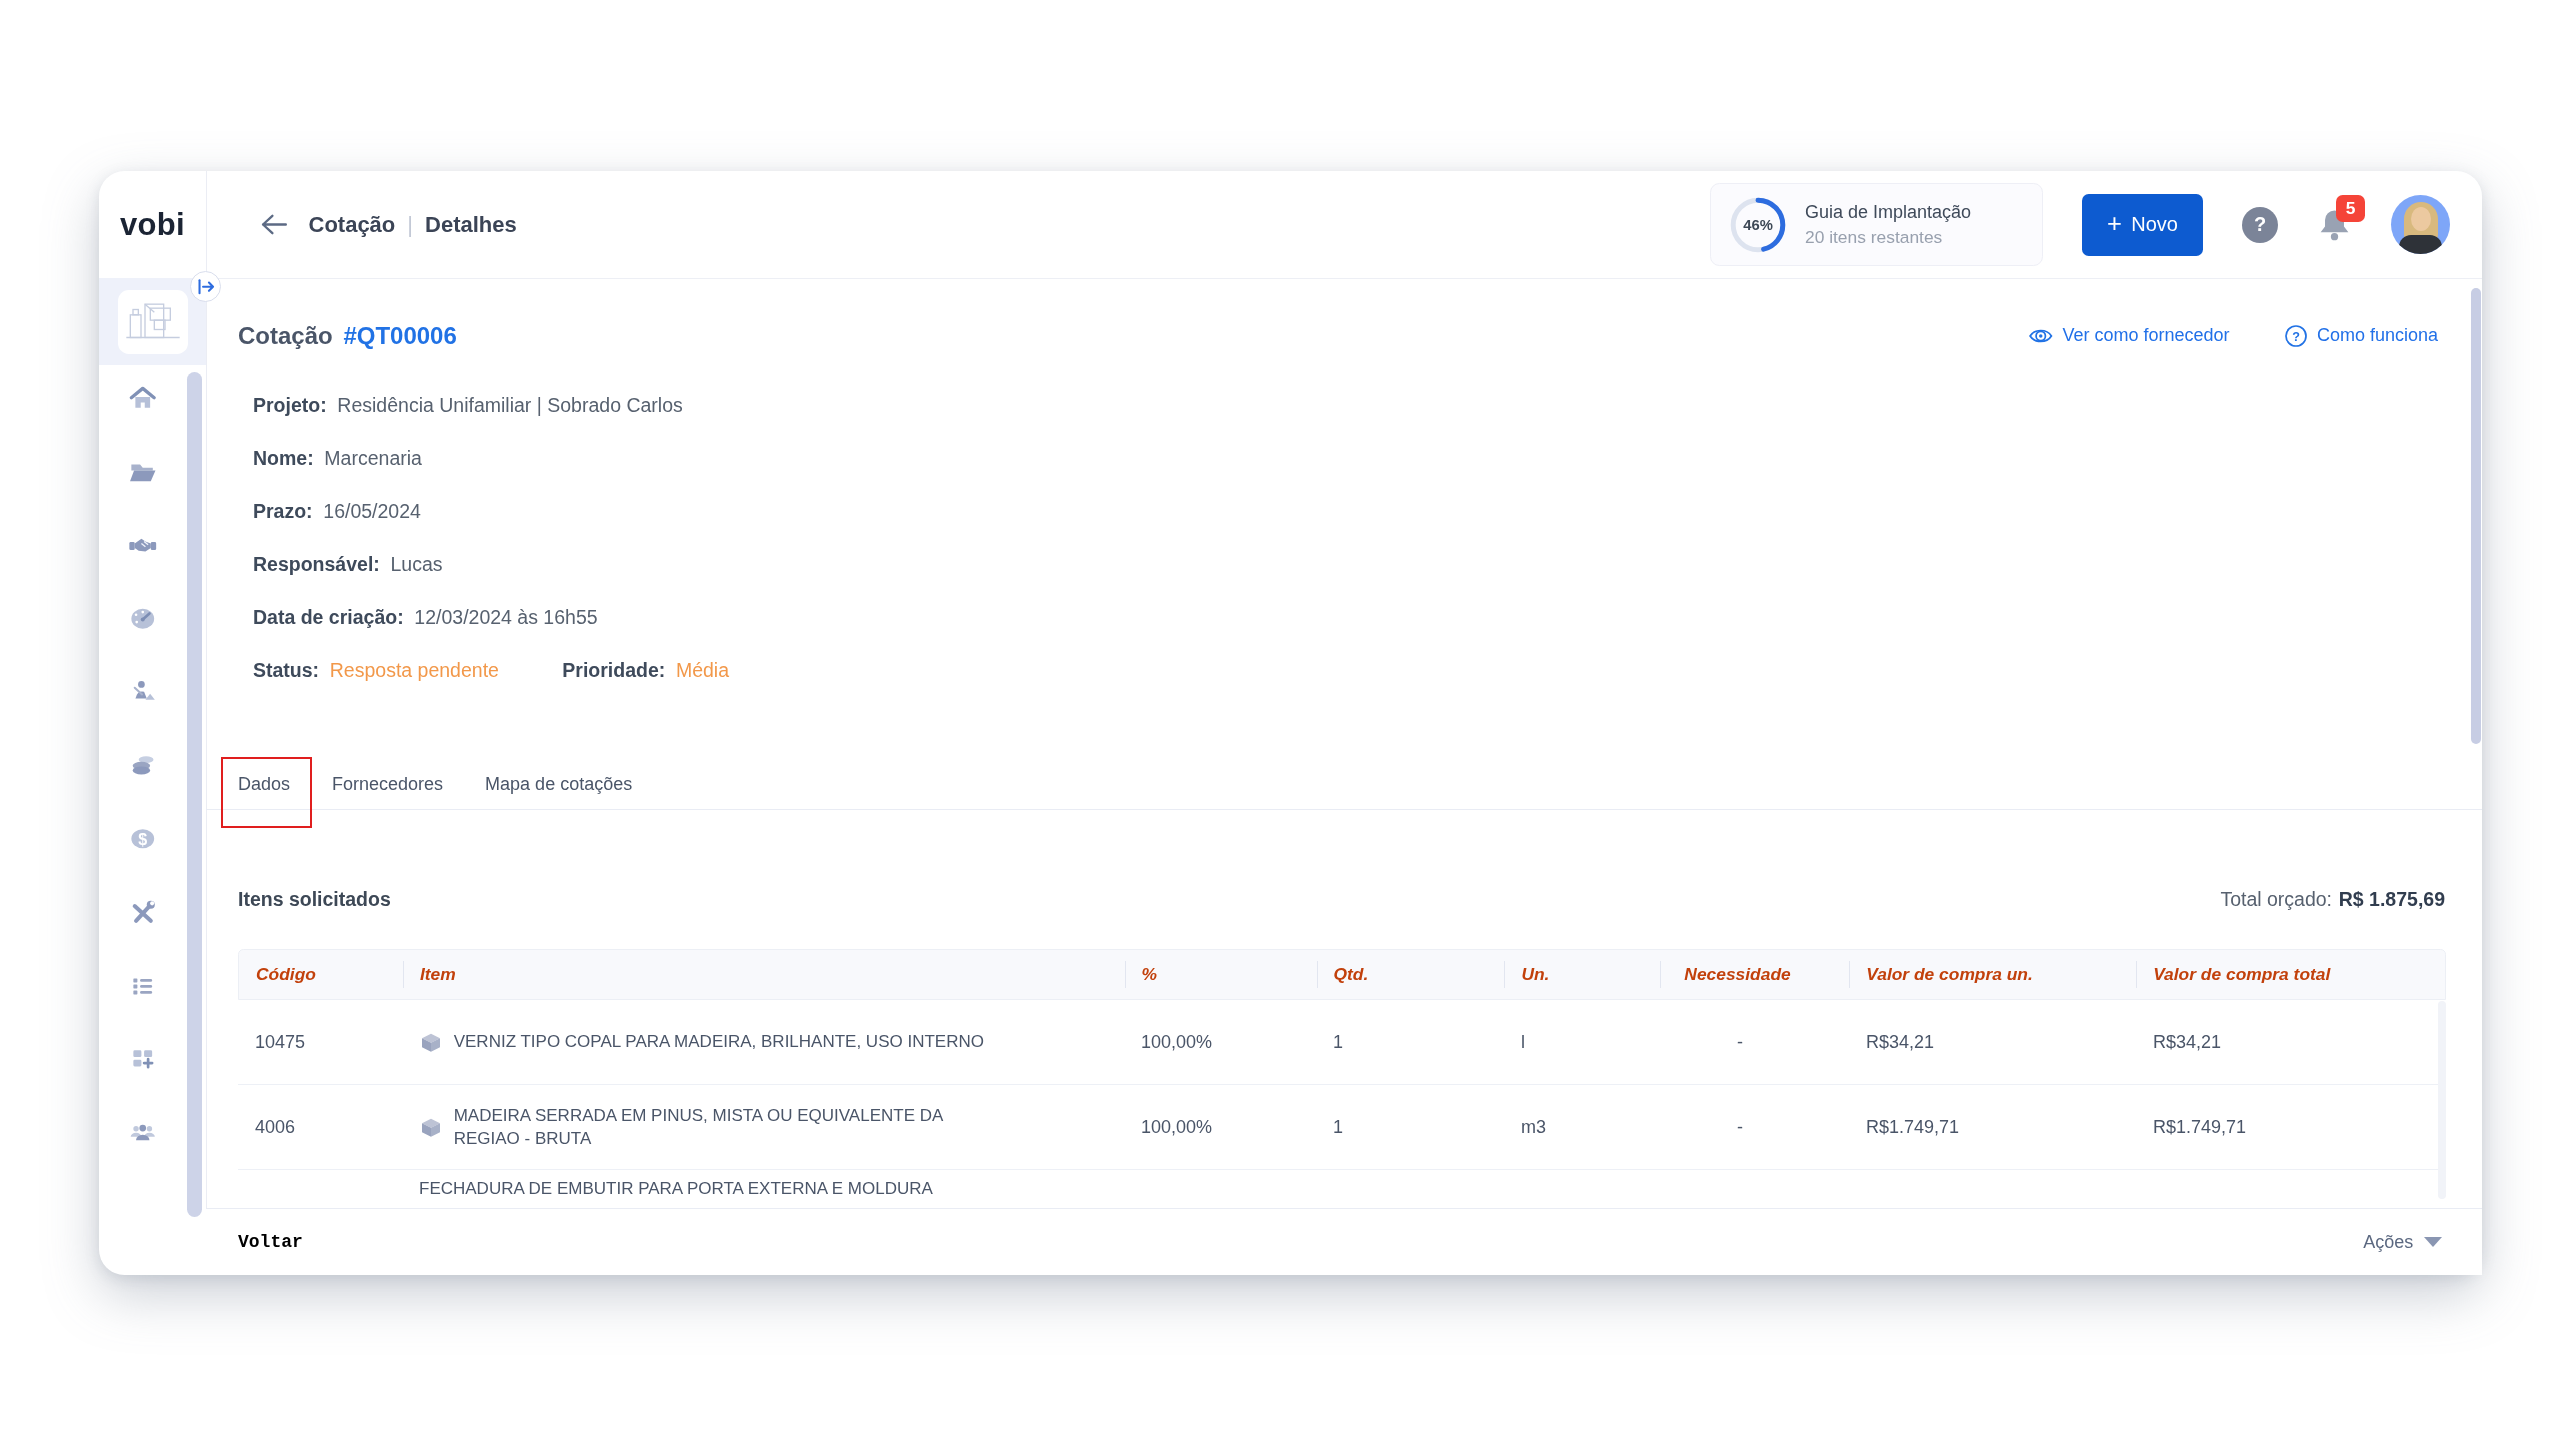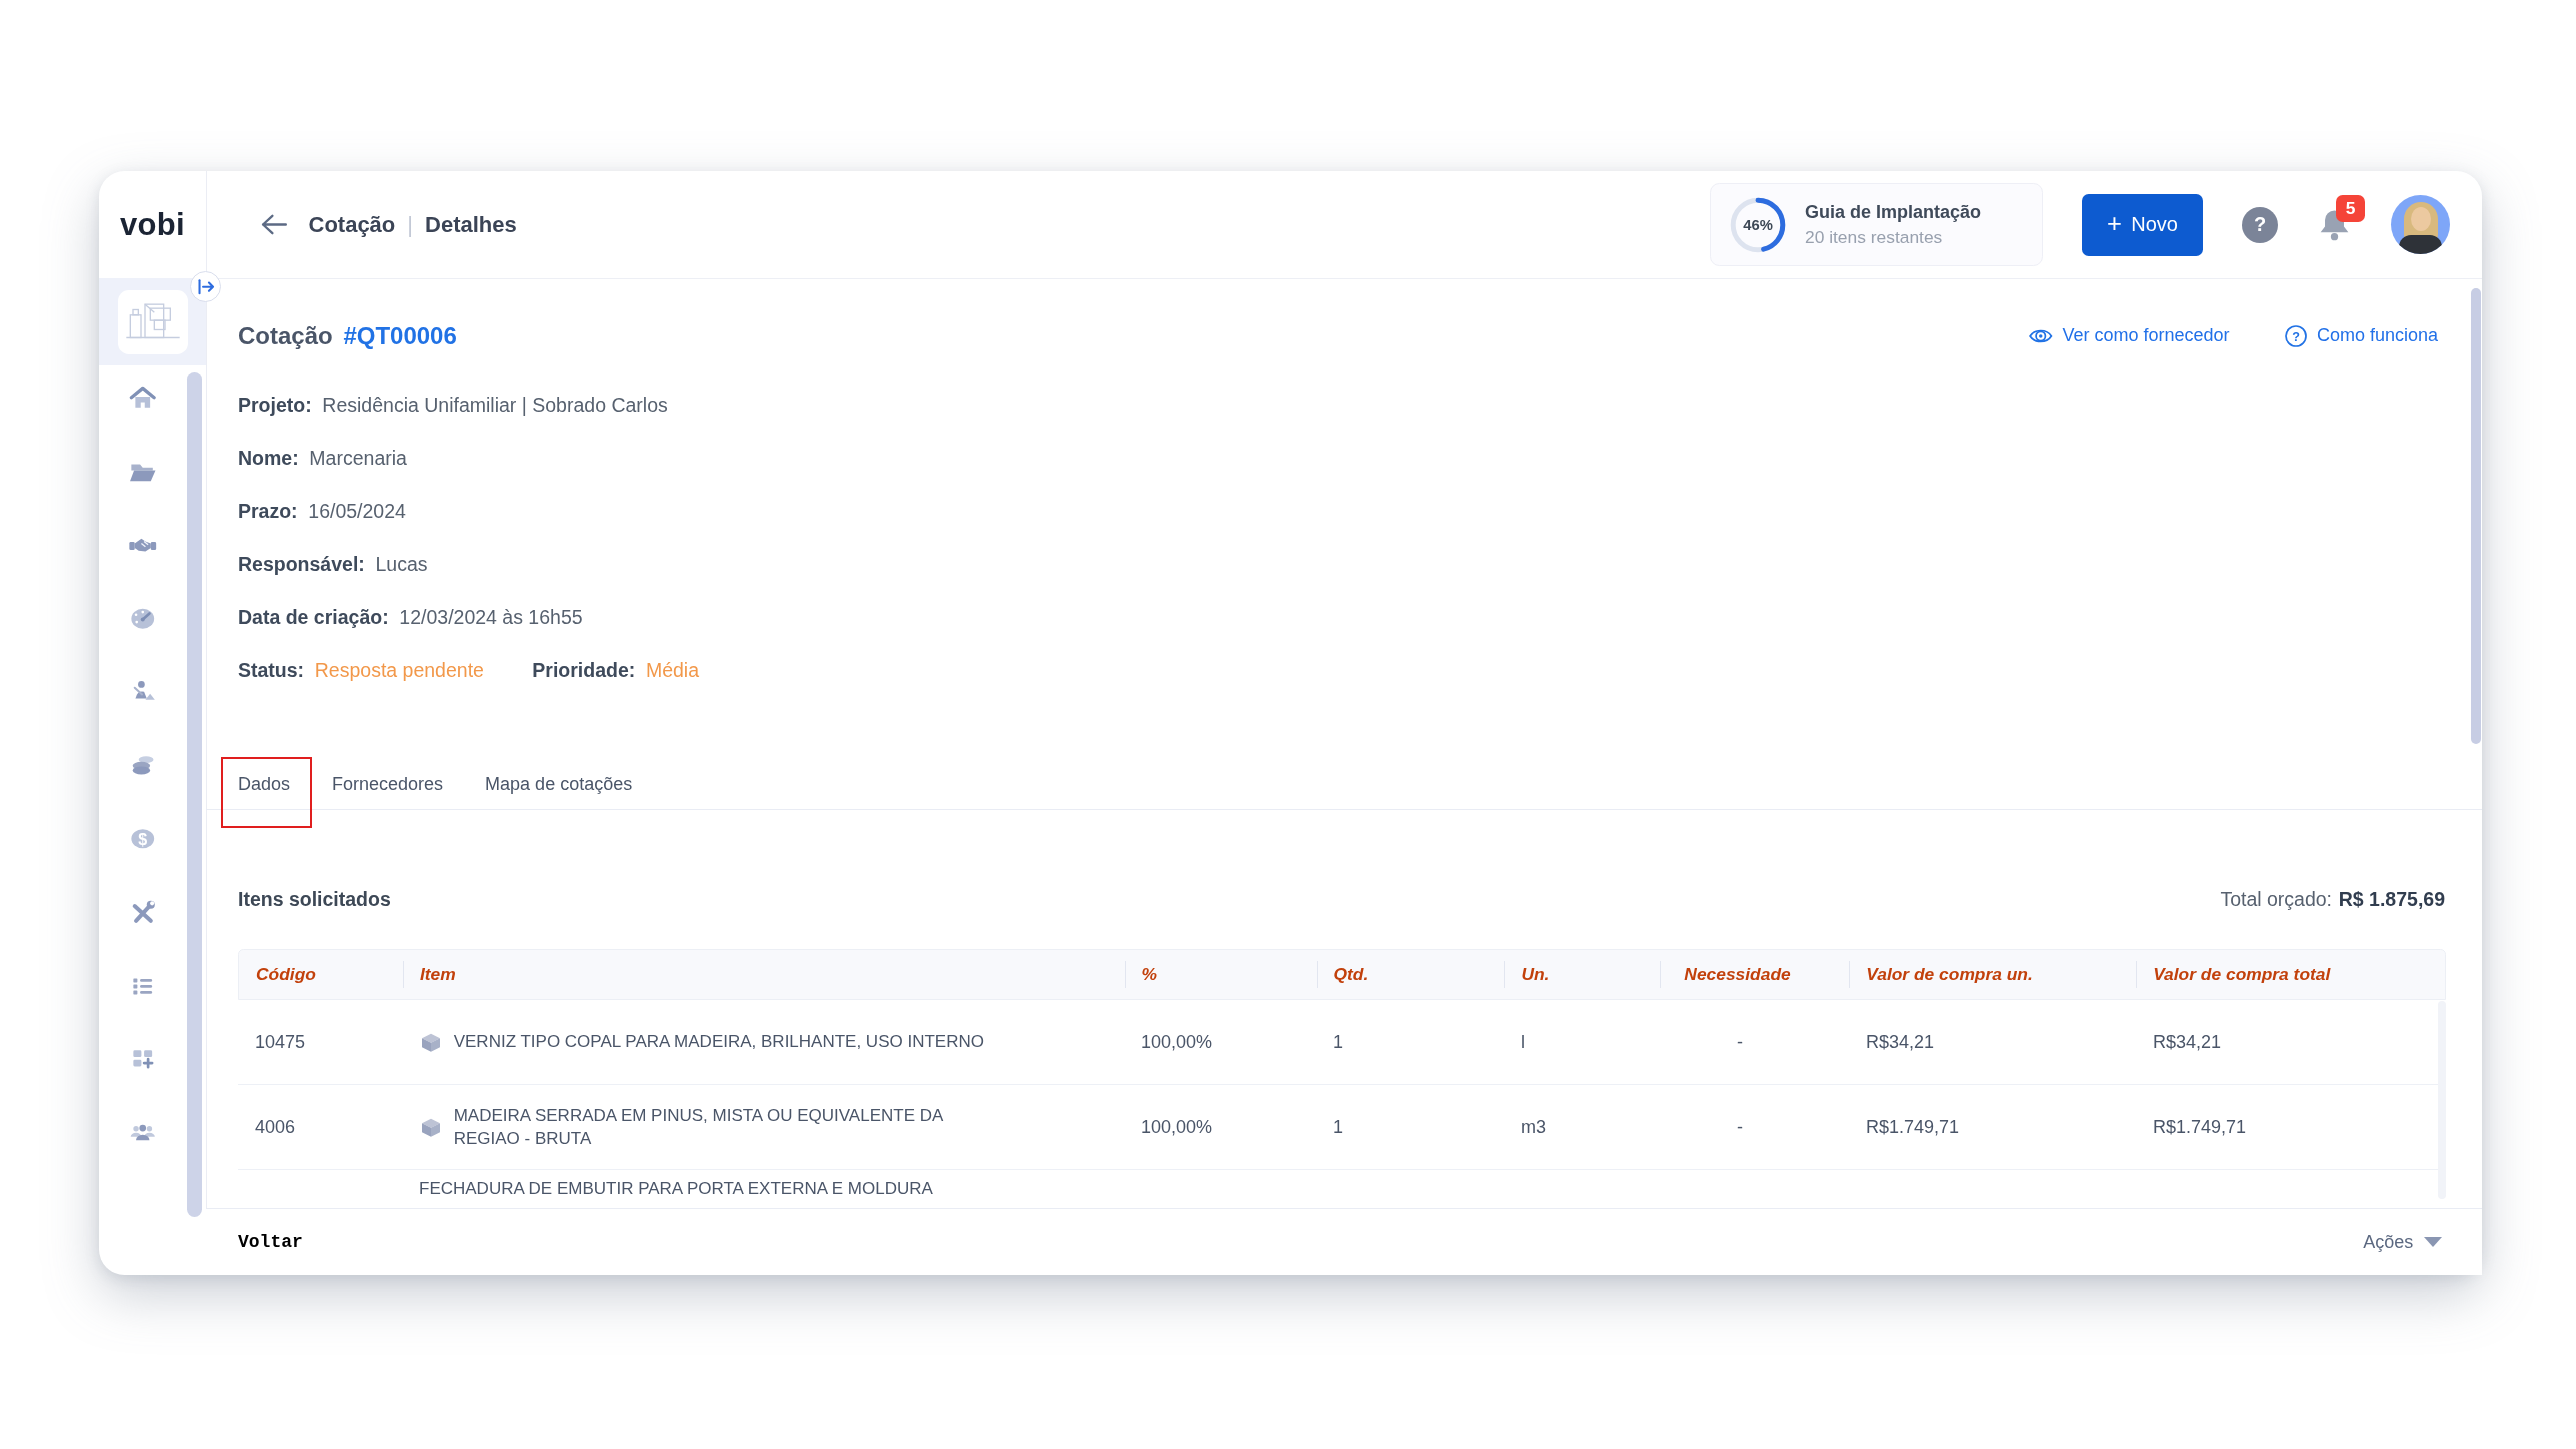--- a/index.html
+++ b/index.html
@@ -20,21 +20,21 @@
   .logo-text{font-size:31px;font-weight:bold;color:#1B2434;letter-spacing:0.3px;}
   .hdr-left{position:absolute;left:160px;top:0;height:107px;display:flex;align-items:center;gap:20px;}
   .crumb{font-size:22px;font-weight:bold;color:#3B4456;display:flex;gap:12px;align-items:center;}
   .crumb .sep{color:#C3C9D6;font-weight:normal;}
   .hdr-right{position:absolute;right:32px;top:0;height:107px;display:flex;align-items:center;gap:39px;}
   .guide-card{width:333px;height:83px;border:0.7px solid #EEEFF6;background:#FBFBFE;border-radius:9.4px;
     display:flex;align-items:center;gap:16px;padding:0 16px;box-sizing:border-box;}
   .ring-wrap{position:relative;width:62px;height:62px;flex:0 0 auto;}
   .ring-wrap .pct{position:absolute;inset:0;display:flex;align-items:center;justify-content:center;
     font-size:14.8px;font-weight:bold;color:#3D4856;}
-  .guide-txt .t1{font-size:18px;font-weight:bold;color:#3F4A5A;line-height:25px;}
+  .guide-txt .t1{font-size:18px;font-weight:normal;color:#3F4A5A;line-height:25px;}
   .guide-txt .t2{font-size:17.4px;color:#98A0AE;line-height:24px;}
   .novo-btn{width:121px;height:62px;border-radius:6.7px;background:#0D5BD0;color:#fff;display:flex;
     align-items:center;justify-content:center;gap:9.4px;font-size:20px;cursor:pointer;}
   .novo-btn .plus{font-size:25.5px;font-weight:normal;margin-top:-2.7px;}
   .help-circle{width:36px;height:36px;border-radius:50%;background:#7B8498;color:#fff;font-size:20px;
     font-weight:bold;display:flex;align-items:center;justify-content:center;}
   .bell-wrap{position:relative;width:35px;height:38px;}
   .badge{position:absolute;top:-10.7px;right:-13.4px;min-width:29.5px;height:27px;border-radius:6.7px;background:#F54438;
     color:#fff;font-size:17.4px;font-weight:bold;display:flex;align-items:center;justify-content:center;}
   .avatar{width:59px;height:59px;border-radius:50%;background:#7EA6F8;position:relative;overflow:hidden;}
@@ -53,21 +53,21 @@
   
   .content{position:absolute;left:107px;top:107px;right:0;bottom:0;}
   .content-scrollthumb{position:absolute;right:1.3px;top:10px;width:9.4px;height:456px;border-radius:5.4px;background:#C7CDE4;}
   .title-row{position:absolute;left:32px;right:44px;top:34px;height:47px;display:flex;justify-content:space-between;align-items:center;}
   .page-title{font-size:24px;color:#4A5568;font-weight:bold;display:flex;gap:10.7px;}
   .page-title .qid{color:#2172E5;}
   .title-links{display:flex;gap:54px;align-items:center;}
   .tlink{display:flex;gap:9.4px;align-items:center;font-size:18px;color:#2170E8;cursor:pointer;}
   .fields{position:absolute;left:32px;top:101px;}
   .field-row{height:53px;display:flex;align-items:center;gap:10.7px;font-size:19.5px;}
-  .flabel{font-weight:bold;color:#3E4A5B;}
+  .flabel{font-weight:bold;color:#3E4A5B;margin-left:15px;}
   .fvalue{color:#57616F;}
   .orange{color:#F2984A;}
   .gap40{width:27px;}
   .tabs-row{position:absolute;left:0;right:0;top:482px;height:50px;padding-left:32px;border-bottom:0.7px solid #E9ECF4;
     display:flex;gap:42px;align-items:center;box-sizing:border-box;}
   .tab{font-size:18px;color:#4A5568;position:relative;cursor:pointer;}
   .red-box{position:absolute;left:-17.4px;top:-17.4px;width:calc(100% + 35px);height:67px;border:2.7px solid #E01E1E;z-index:4;}
   .items-head{position:absolute;left:32px;right:37px;top:606px;height:31px;display:flex;justify-content:space-between;align-items:center;}
   .items-title{font-size:19.5px;font-weight:bold;color:#3D4856;}
   .total{font-size:19.5px;color:#57616F;}

